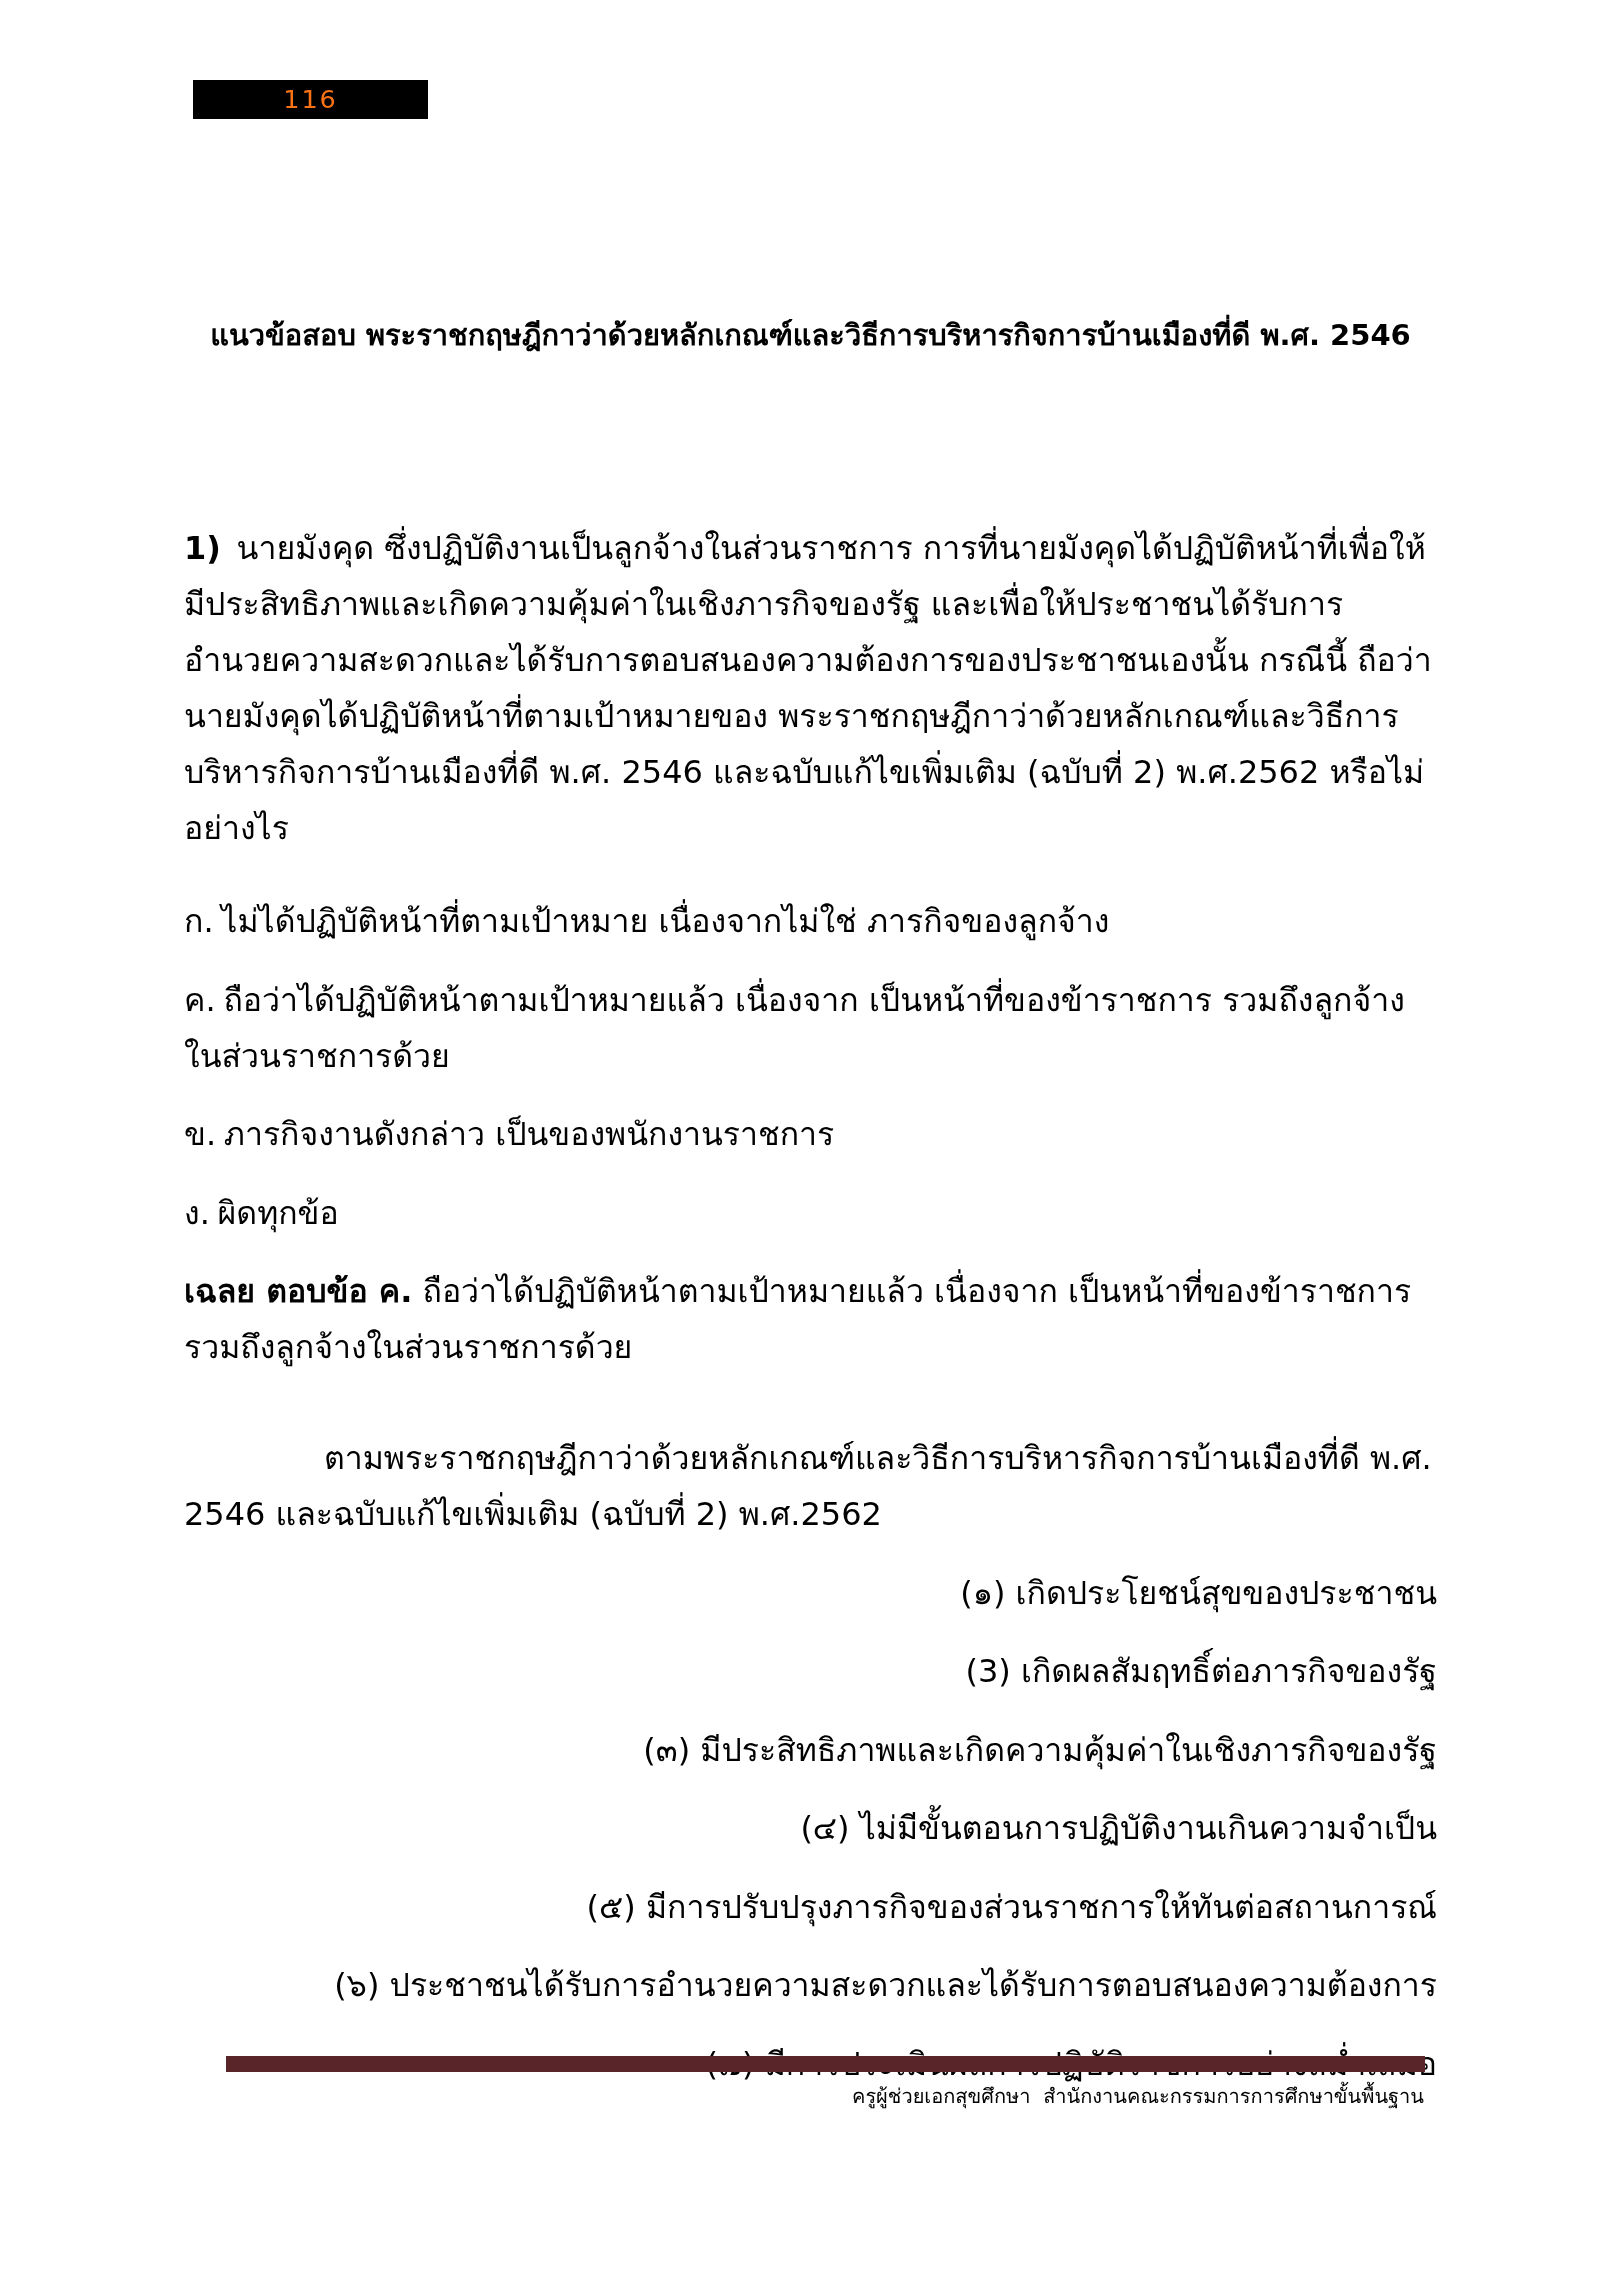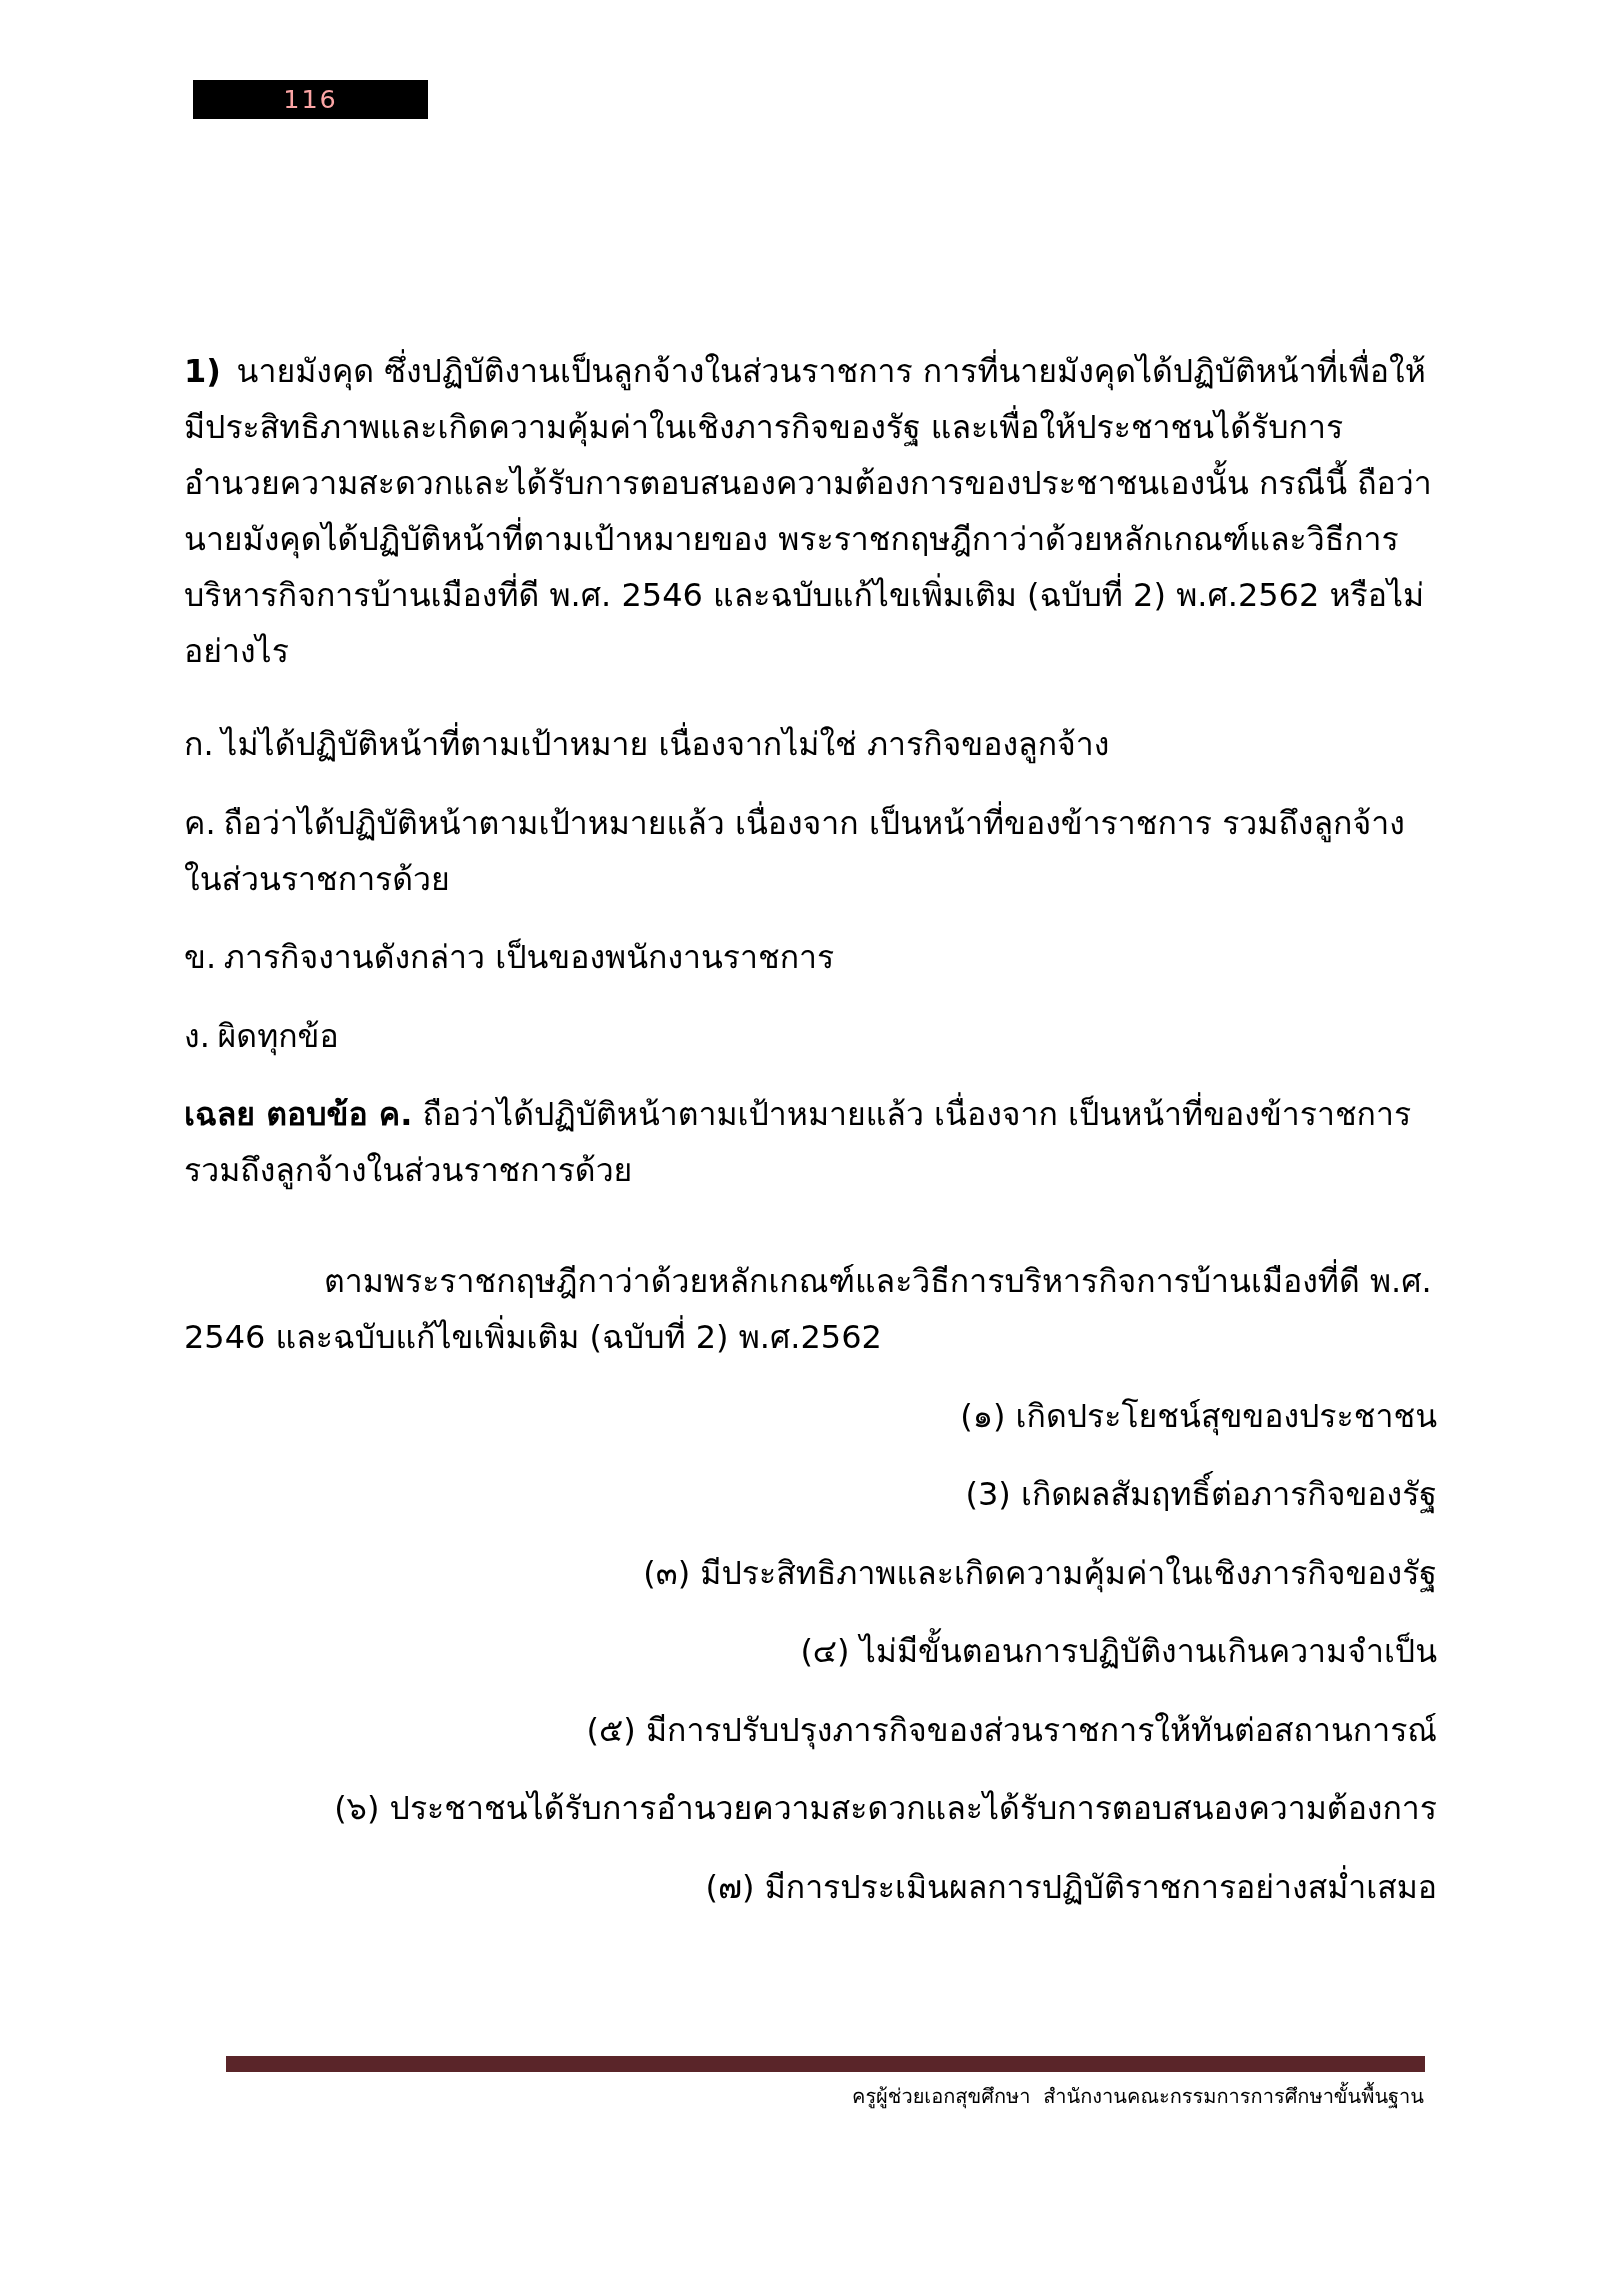--- a/index.html
+++ b/index.html
@@ -15,21 +15,21 @@
     background: #ffffff;
     overflow: hidden;
   }
   .page-number-badge {
     position: absolute;
     left: 193px;
     top: 80px;
     width: 235px;
     height: 39px;
     background: #000000;
-    color: #fca5a5;
+    color: #f97316;
     font-size: 25.5px;
     line-height: 39px;
     text-align: center;
     letter-spacing: 2px;
   }
   .content {
     position: absolute;
     left: 184px;
     top: 188px;
     width: 1253px;
@@ -72,20 +72,21 @@
 </head>
 <body>
 
 <div class="page">
 
   <div class="page-number-badge">116</div>
 
   <div class="content">
 
     <div class="doc-title">
+      <div>แนวข้อสอบ พระราชกฤษฎีกาว่าด้วยหลักเกณฑ์และวิธีการบริหารกิจการบ้านเมืองที่ดี พ.ศ. 2546</div>
     </div>
 
     <p class="question-paragraph"><span class="q-num">1)</span><span>นายมังคุด ซึ่งปฏิบัติงานเป็นลูกจ้างในส่วนราชการ การที่นายมังคุดได้ปฏิบัติหน้าที่เพื่อให้มีประสิทธิภาพและเกิดความคุ้มค่าในเชิงภารกิจของรัฐ และเพื่อให้ประชาชนได้รับการอำนวยความสะดวกและได้รับการตอบสนองความต้องการของประชาชนเองนั้น กรณีนี้ ถือว่านายมังคุดได้ปฏิบัติหน้าที่ตามเป้าหมายของ พระราชกฤษฎีกาว่าด้วยหลักเกณฑ์และวิธีการบริหารกิจการบ้านเมืองที่ดี พ.ศ. 2546 และฉบับแก้ไขเพิ่มเติม (ฉบับที่ 2) พ.ศ.2562 หรือไม่ อย่างไร</span></p>
 
     <p class="choice"><span class="choice-label">ก.</span><span>ไม่ได้ปฏิบัติหน้าที่ตามเป้าหมาย เนื่องจากไม่ใช่ ภารกิจของลูกจ้าง</span></p>
 
     <p class="choice"><span class="choice-label">ค.</span><span>ถือว่าได้ปฏิบัติหน้าตามเป้าหมายแล้ว เนื่องจาก เป็นหน้าที่ของข้าราชการ รวมถึงลูกจ้างในส่วนราชการด้วย</span></p>
 
     <p class="choice"><span class="choice-label">ข.</span><span>ภารกิจงานดังกล่าว เป็นของพนักงานราชการ</span></p>
 

